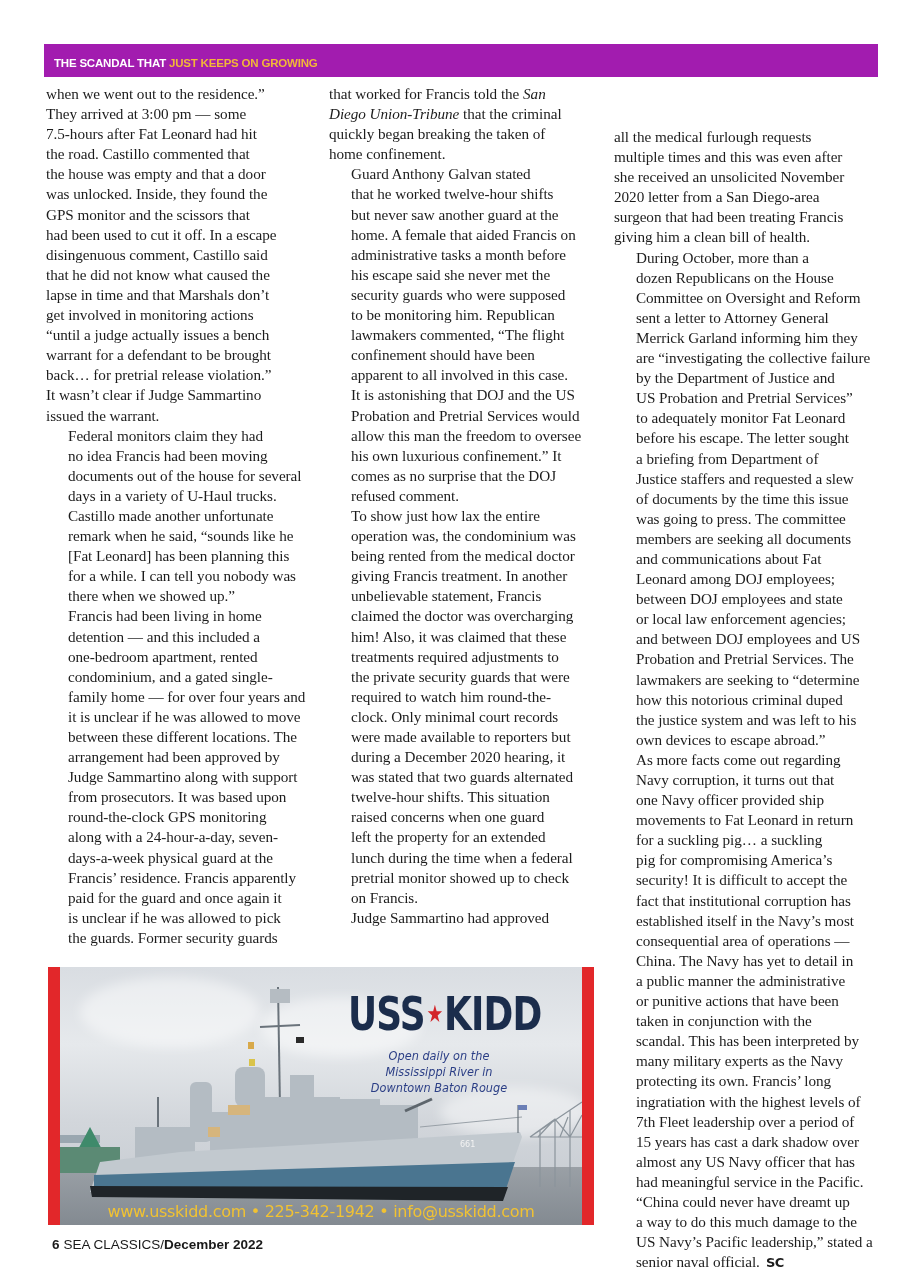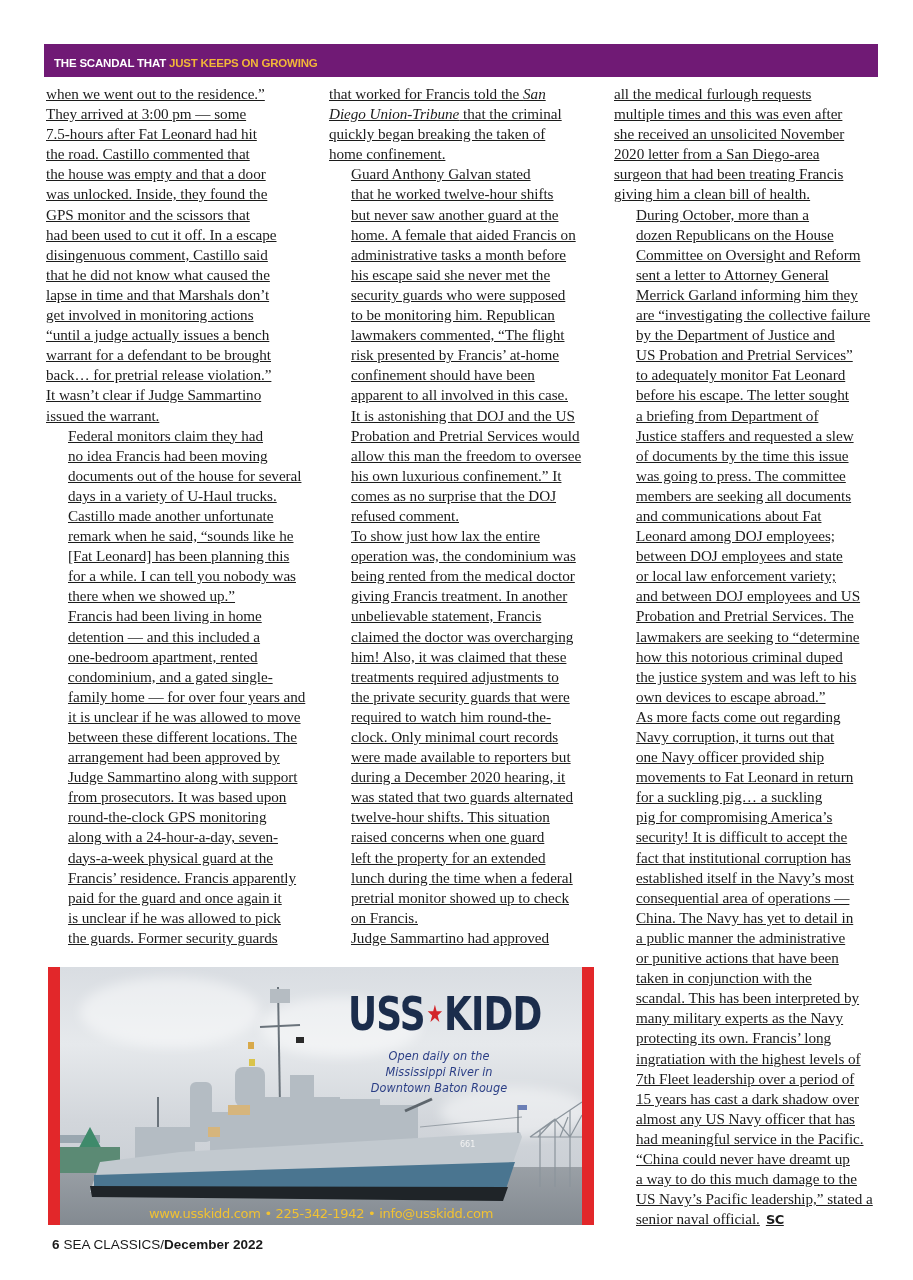--- a/index.html
+++ b/index.html
@@ -1,39 +1,38 @@
 <!DOCTYPE html>
 <html><head>
 <meta charset="utf-8">
 <style>
   * { box-sizing: border-box; margin: 0; padding: 0; }
   html, body { width: 913px; height: 1280px; background: #ffffff; overflow: hidden; }
   body { position: relative; font-family: "Liberation Serif", "DejaVu Serif", serif; color: #1e1e1e; }
 
   .header-bar {
     position: absolute; left: 44px; top: 44px; width: 834px; height: 33px;
-    background: #701a75;
+    background: #a21caf;
     font-family: "Liberation Sans", "DejaVu Sans", sans-serif;
     font-weight: bold; font-size: 11.5px; letter-spacing: -0.2px;
     color: #ffffff; padding: 12px 0 0 10px; line-height: 14px;
   }
   .header-bar .accent { color: #f2b738; }
 
   .col {
     position: absolute; top: 84px;
     font-size: 15.2px; line-height: 20.1px; letter-spacing: -0.05px;
     color: #1c1c1c;
-    text-decoration: underline;
   }
   .col p { margin: 0; }
   .col p.indent { text-indent: 22px; }
   .col .line { display: block; white-space: nowrap; }
   #col1 { left: 46px; width: 266px; }
   #col2 { left: 329px; width: 268px; }
-  #col3 { left: 614px; width: 268px; }
+  #col3 { left: 614px; width: 268px; margin-top: 43px; }
   .sc-mark { font-family: "DejaVu Sans", sans-serif; font-weight: bold; font-size: 13px; letter-spacing: -0.5px; margin-left: 6px; }
 
   
   .ad {
     position: absolute; left: 48px; top: 967px; width: 546px; height: 258px;
     background: #e3e6ea; overflow: hidden;
   }
   .ad .red-left, .ad .red-right { position: absolute; top: 0; width: 12px; height: 100%; background: #e2272a; z-index: 5; }
   .ad .red-left { left: 0; }
   .ad .red-right { right: 0; }
@@ -55,21 +54,21 @@
   }
   .ad .brand .star { color: #d3262a; font-size: 24px; vertical-align: 8px; margin: 0 2px; }
   .ad .tagline {
     position: absolute; left: 316px; top: 81px; width: 150px; z-index: 3;
     font-family: "DejaVu Sans", sans-serif; font-style: italic;
     font-size: 12.3px; line-height: 16px; color: #2c3f86; text-align: center;
     transform: scaleX(0.92); transform-origin: center top;
   }
   .ad .contact {
     position: absolute; left: 12px; right: 12px; bottom: 4px; z-index: 3;
-    font-family: "DejaVu Sans", sans-serif; font-size: 13px;
+    font-family: "DejaVu Sans", sans-serif; font-size: 16px;
     color: #f1c232; text-align: center; white-space: nowrap; letter-spacing: -0.3px;
   }
 
   .folio {
     position: absolute; left: 44px; top: 1237px;
     font-family: "Liberation Sans", "DejaVu Sans", sans-serif;
     font-size: 13.5px; color: #1a1a1a; white-space: nowrap; margin-left: 8px;
   }
   .folio .num { font-weight: bold; margin-right: 4px; }
   .folio .date { font-weight: bold; }
@@ -143,21 +142,20 @@
 <p class="indent">
       <span class="line">Guard Anthony Galvan stated</span>
       <span class="line">that he worked twelve-hour shifts</span>
       <span class="line">but never saw another guard at the</span>
       <span class="line">home. A female that aided Francis on</span>
       <span class="line">administrative tasks a month before</span>
       <span class="line">his escape said she never met the</span>
       <span class="line">security guards who were supposed</span>
       <span class="line">to be monitoring him. Republican</span>
       <span class="line">lawmakers commented, “The flight</span>
-      <span class="line">risk presented by Francis’ at-home</span>
       <span class="line">confinement should have been</span>
       <span class="line">apparent to all involved in this case.</span>
       <span class="line">It is astonishing that DOJ and the US</span>
       <span class="line">Probation and Pretrial Services would</span>
       <span class="line">allow this man the freedom to oversee</span>
       <span class="line">his own luxurious confinement.” It</span>
       <span class="line">comes as no surprise that the DOJ</span>
       <span class="line">refused comment.</span>
     </p>
     <p class="indent">
@@ -208,21 +206,21 @@
       <span class="line">to adequately monitor Fat Leonard</span>
       <span class="line">before his escape. The letter sought</span>
       <span class="line">a briefing from Department of</span>
       <span class="line">Justice staffers and requested a slew</span>
       <span class="line">of documents by the time this issue</span>
       <span class="line">was going to press. The committee</span>
       <span class="line">members are seeking all documents</span>
       <span class="line">and communications about Fat</span>
       <span class="line">Leonard among DOJ employees;</span>
       <span class="line">between DOJ employees and state</span>
-      <span class="line">or local law enforcement variety;</span>
+      <span class="line">or local law enforcement agencies;</span>
       <span class="line">and between DOJ employees and US</span>
       <span class="line">Probation and Pretrial Services. The</span>
       <span class="line">lawmakers are seeking to “determine</span>
       <span class="line">how this notorious criminal duped</span>
       <span class="line">the justice system and was left to his</span>
       <span class="line">own devices to escape abroad.”</span>
     </p>
     <p class="indent">
       <span class="line">As more facts come out regarding</span>
       <span class="line">Navy corruption, it turns out that</span>

